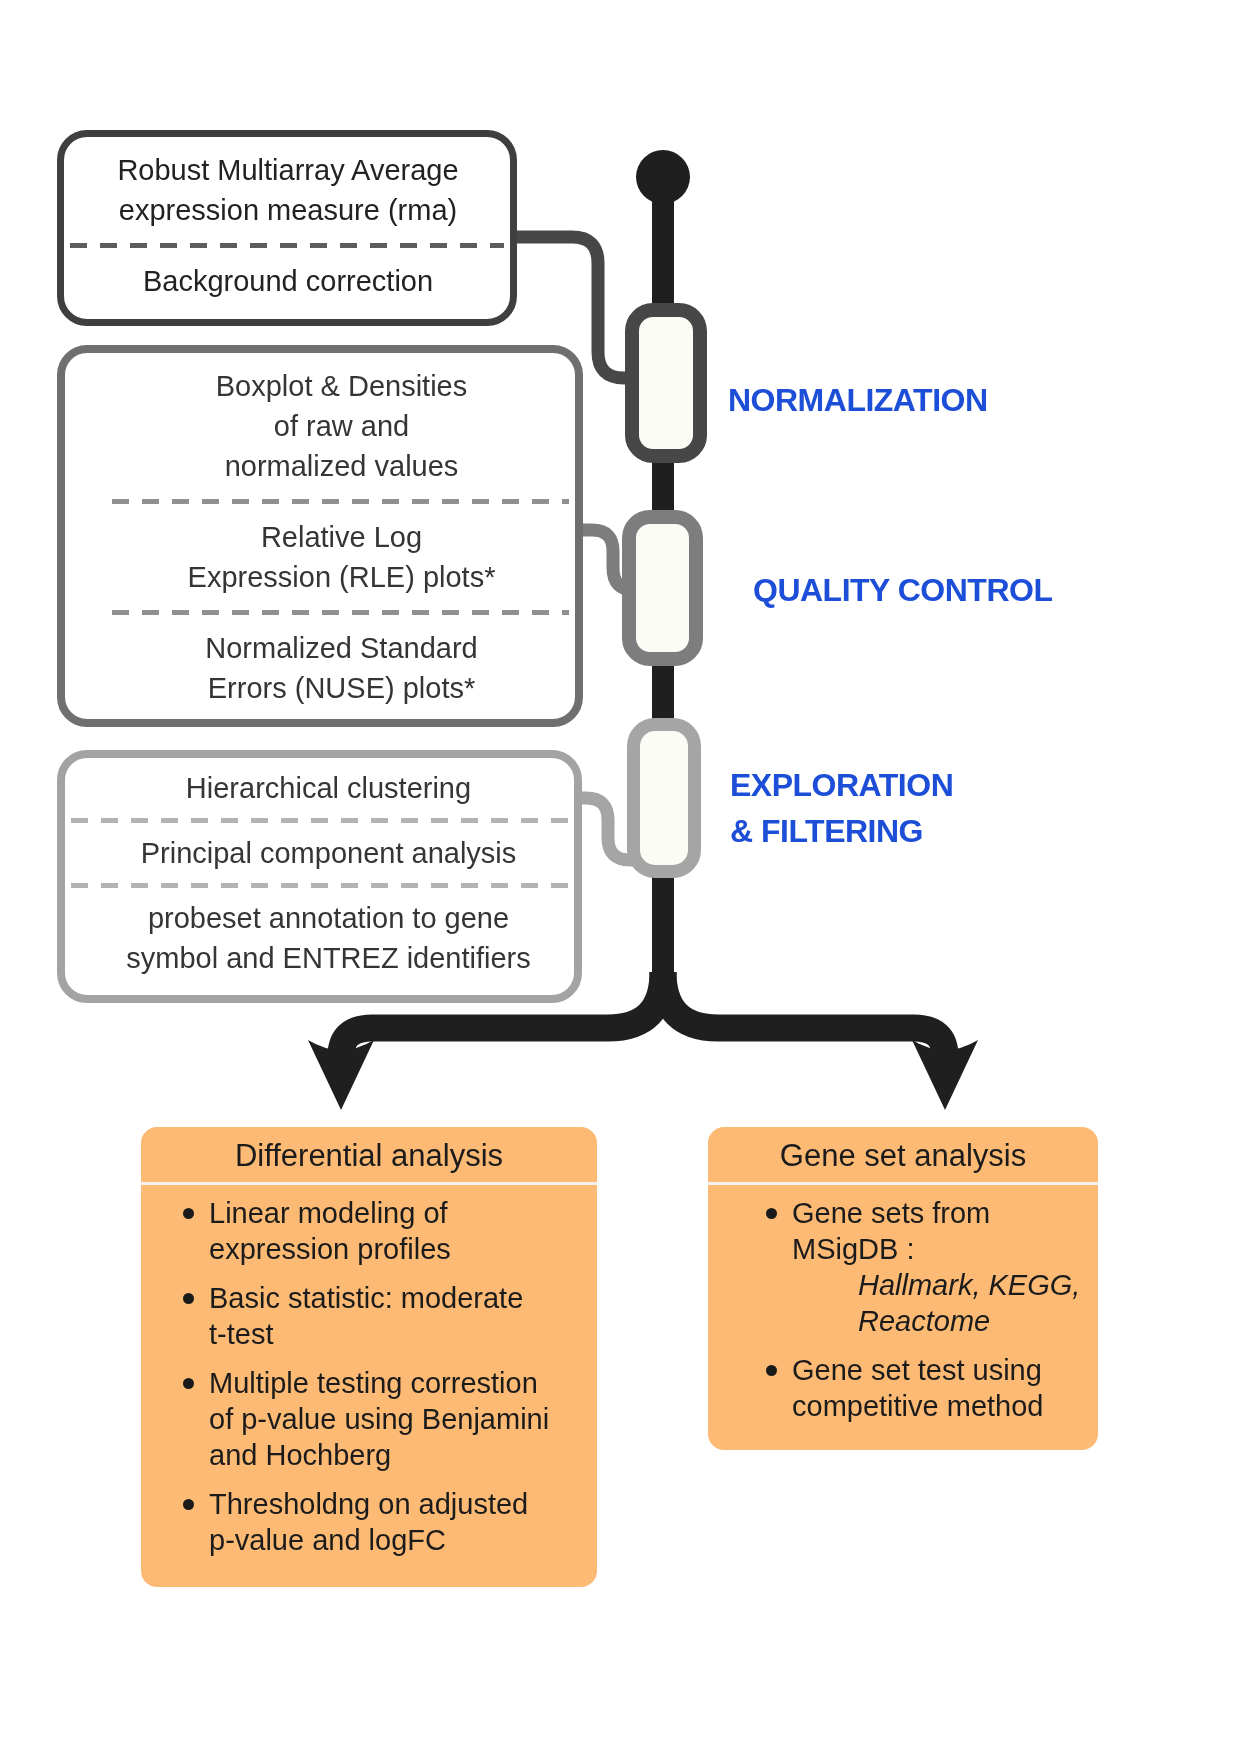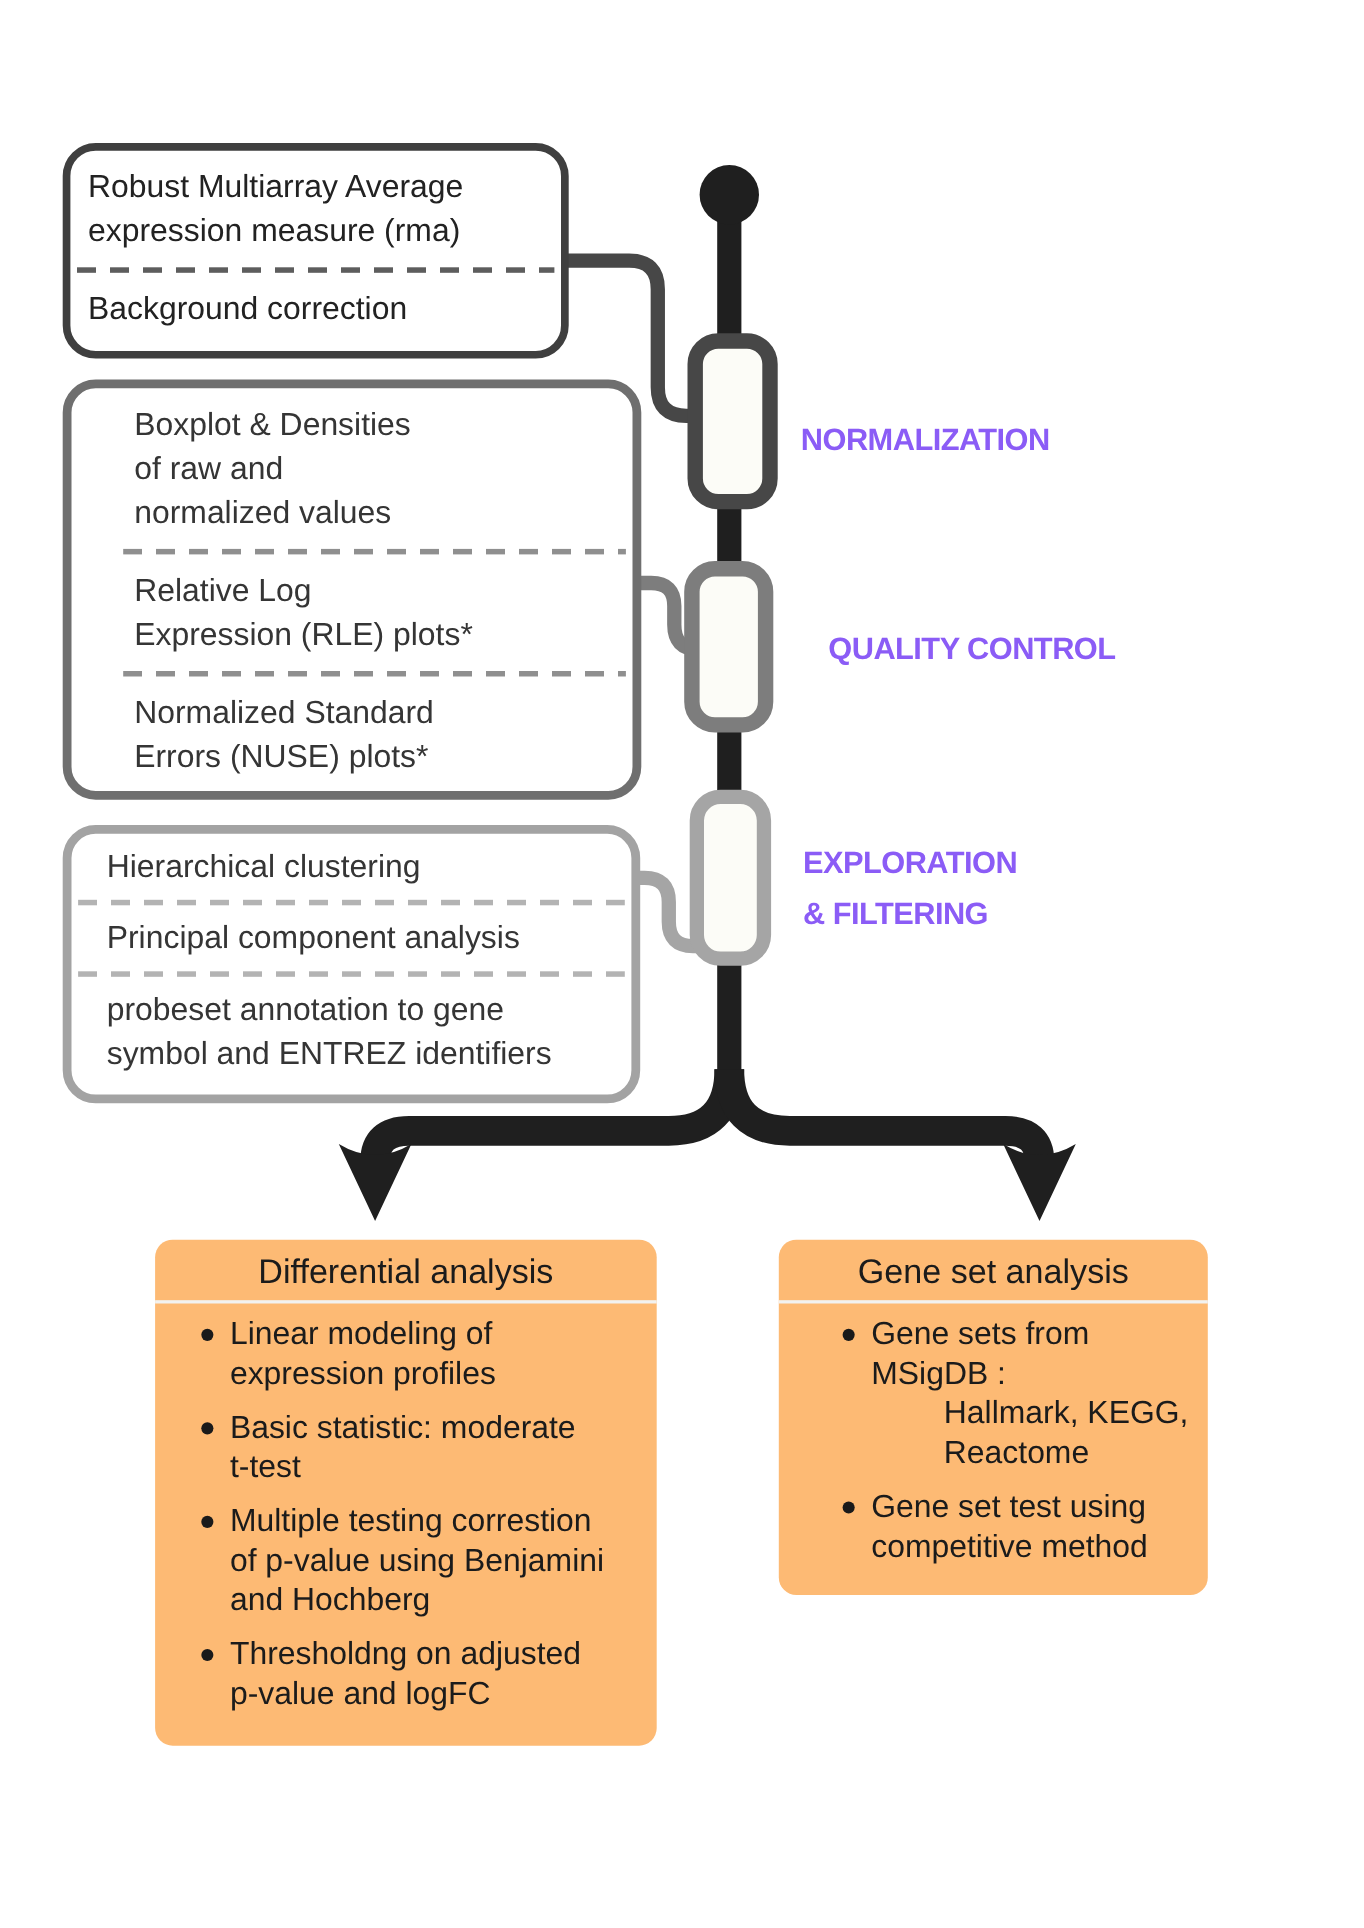--- a/index.html
+++ b/index.html
@@ -3,61 +3,61 @@
 <meta charset="utf-8">
 <style>
   html,body{margin:0;padding:0;background:#ffffff;}
   .canvas{
     position:relative;width:1240px;height:1753px;background:#ffffff;overflow:hidden;
     font-family:"Liberation Sans", sans-serif;color:#2e2e2e;
   }
   svg.underlay{position:absolute;left:0;top:0;z-index:1;}
 
   
-  .stepbox{position:absolute;box-sizing:border-box;border-radius:30px;background:#ffffff;z-index:2;}
+  .stepbox{position:absolute;box-sizing:border-box;border-radius:30px;background:#ffffff;z-index:2;text-align:center;}
   .stepbox .sec{padding:13px 14px 13px 16px;font-size:29px;line-height:40px;color:#353535;}
   .stepbox .dash{height:5px;margin:0 6px;}
   .box1{left:57px;top:130px;width:460px;height:196px;border:7px solid #3f3f3f;}
   .box1 .sec{color:#222222;}
   .box1 .dash{background:repeating-linear-gradient(90deg,#5d5d5d 0 17px,transparent 17px 30px);}
   .box2{left:57px;top:345px;width:526px;height:382px;border:8px solid #6f6f6f;padding-left:41px;}
   .box2 .dash{background:repeating-linear-gradient(90deg,#8f8f8f 0 17px,transparent 17px 30px);}
   .box3{left:57px;top:750px;width:525px;height:253px;border:8px solid #a3a3a3;}
   .box3 .sec{padding-top:10px;padding-bottom:10px;margin-left:16px;}
   .box3 .dash{background:repeating-linear-gradient(90deg,#b3b3b3 0 17px,transparent 17px 30px);}
 
   
   .node{position:absolute;box-sizing:border-box;border-radius:28px;background:#fcfcf7;z-index:3;}
   .node1{left:625px;top:303px;width:82px;height:160px;border:14px solid #474747;}
   .node2{left:622px;top:510px;width:81px;height:156px;border:14px solid #7d7d7d;}
   .node3{left:627px;top:718px;width:74px;height:160px;border:13px solid #a5a5a5;}
 
   
   .rawdata{position:absolute;left:520px;top:80px;width:280px;text-align:center;
     font-size:33px;font-weight:bold;color:#111111;z-index:4;}
-  .stagelbl{position:absolute;font-size:28px;font-weight:bold;color:#8b5cf6;
+  .stagelbl{position:absolute;font-size:32px;font-weight:bold;color:#1d4ed8;
     letter-spacing:-0.5px;line-height:46px;z-index:4;}
   .lbl-norm{left:728px;top:377px;}
   .lbl-qc{left:730px;top:567px;margin-left:23px;}
   .lbl-exp{left:730px;top:762px;}
 
   
   .abox{position:absolute;box-sizing:border-box;border-radius:16px;background:#fdba74;z-index:2;}
   .abox-left{left:141px;top:1127px;width:456px;height:460px;}
   .abox-right{left:708px;top:1127px;width:390px;height:323px;}
   .abox .ttl{font-size:31px;color:#1b1b1b;text-align:center;padding:11px 10px 8px 10px;}
   .abox .tsep{height:3px;background:#f2f2f0;}
   .abox ul{list-style:none;margin:10px 0 0 12px;}
   .abox-left ul{padding:0 10px 0 30px;}
   .abox-right ul{padding:0 8px 0 46px;}
   .abox li{display:flex;align-items:flex-start;margin-bottom:13px;}
   .abox .dot{flex:0 0 auto;width:11px;height:11px;border-radius:50%;background:#1a1a1a;
     margin:13px 15px 0 0;}
   .abox .btxt{font-size:29px;line-height:36px;color:#1b1b1b;}
-  .abox .btxt .ind{padding-left:66px;}
+  .abox .btxt .ind{padding-left:66px;font-style:italic;}
 </style>
 </head>
 <body>
 
 <div class="canvas">
 
   <svg class="underlay" width="1240" height="1753" viewBox="0 0 1240 1753">
 
     <line x1="663" y1="177" x2="663" y2="990" stroke="#1f1f1f" stroke-width="22"></line>
     <circle cx="663" cy="177" r="27" fill="#1f1f1f"></circle>

